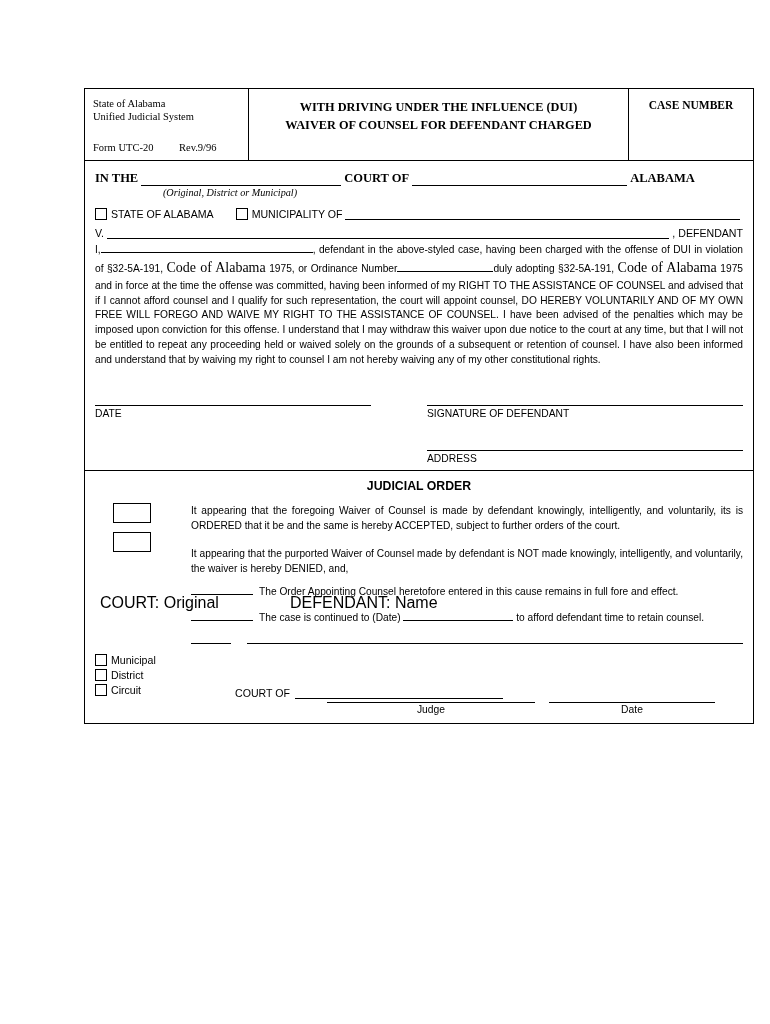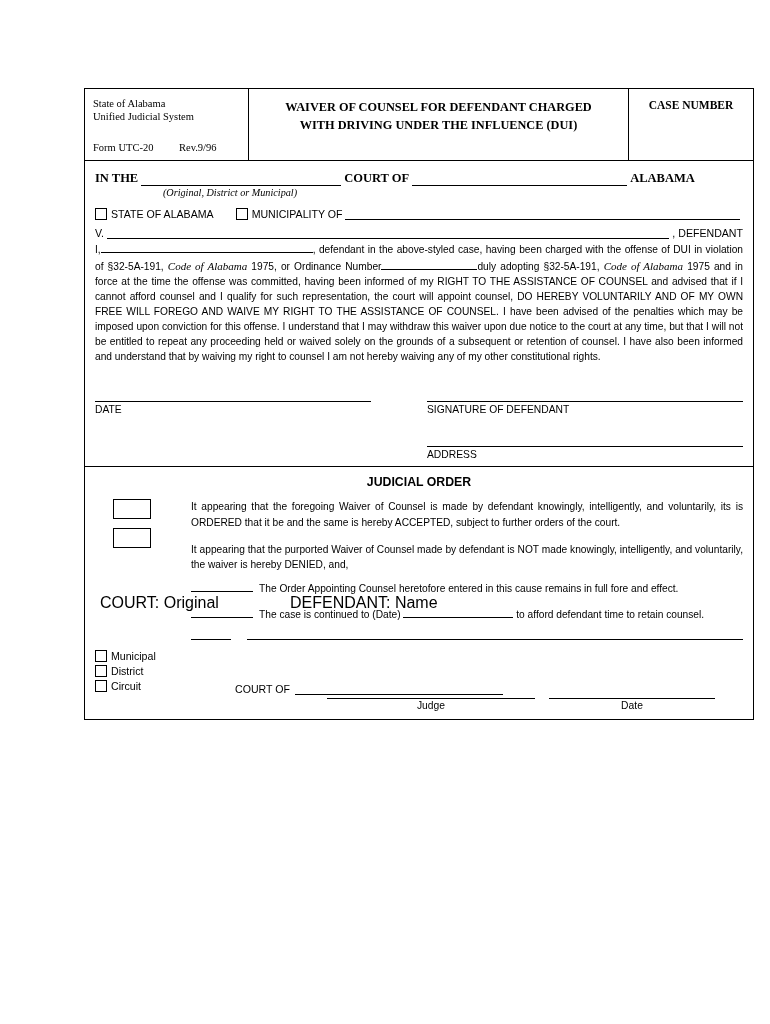--- a/index.html
+++ b/index.html
@@ -118,21 +118,21 @@
     font-family: "Liberation Sans", sans-serif;
     font-size: 10.6px;
   }
   .para {
     font-family: "Liberation Sans", sans-serif;
     font-size: 10.2px;
     line-height: 1.46;
     text-align: justify;
     margin-top: 3px;
   }
-  .para .ital { font-family: "Liberation Serif", serif; font-style: italic; font-size: 11px;}
+  .para .ital { font-family: "Liberation Serif", serif; font-size: 14px;}
   .blank-inline { display: inline-block; border-bottom: 1px solid #000; height: 10px; }
   .sig-area { margin-top: 36px; display: flex; }
   .sig-col { width: 50%; box-sizing: border-box; }
   .sig-col.right { padding-left: 8px; }
   .sig-rule { border-bottom: 1px solid #000; height: 1px; }
   .sig-rule.short { width: 276px; }
   .sig-label {
     font-family: "Liberation Sans", sans-serif;
     font-size: 10.3px;
     margin-top: 2px;
@@ -205,22 +205,22 @@
     <div class="hdr">
       <div class="hdr-left">
         <div>State of Alabama</div>
         <div>Unified Judicial System</div>
         <div class="form-line">
           <span class="fnum">Form UTC-20</span>
           <span>Rev.9/96</span>
         </div>
       </div>
       <div class="hdr-mid">
+        <div>WITH DRIVING UNDER THE INFLUENCE (DUI)</div>
         <div>WAIVER OF COUNSEL FOR DEFENDANT CHARGED</div>
-        <div>WITH DRIVING UNDER THE INFLUENCE (DUI)</div>
       </div>
       <div class="hdr-right">CASE NUMBER</div>
     </div>
 
     <div class="body">
 
       <div class="line-inthe">
         <span>IN THE</span>
         <span class="rule w1"></span>
         <span>COURT OF</span>

